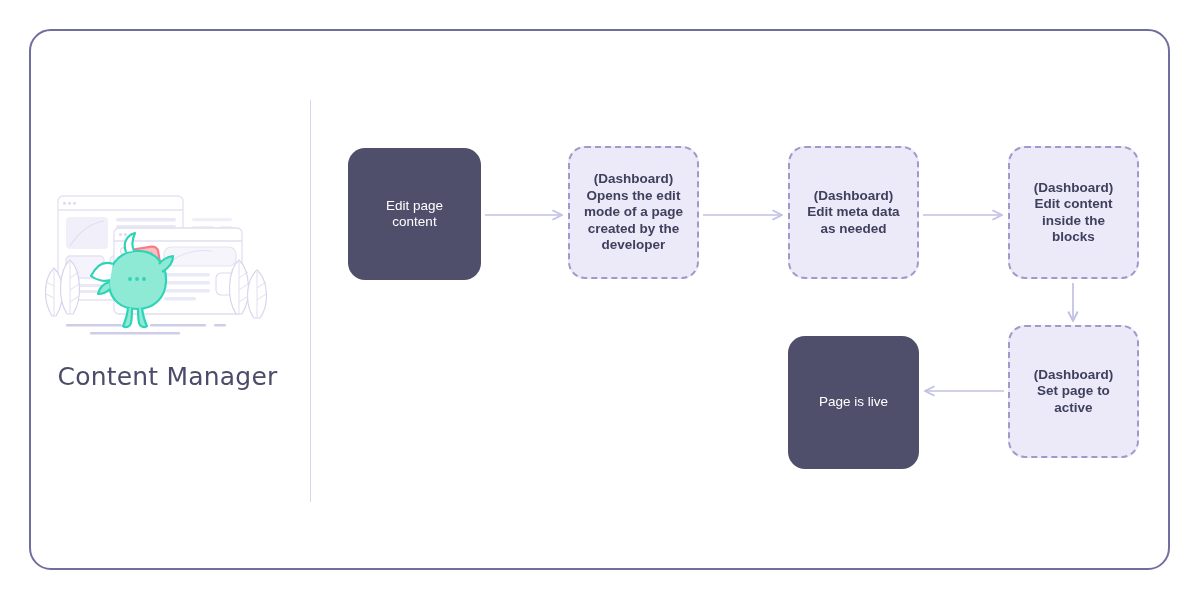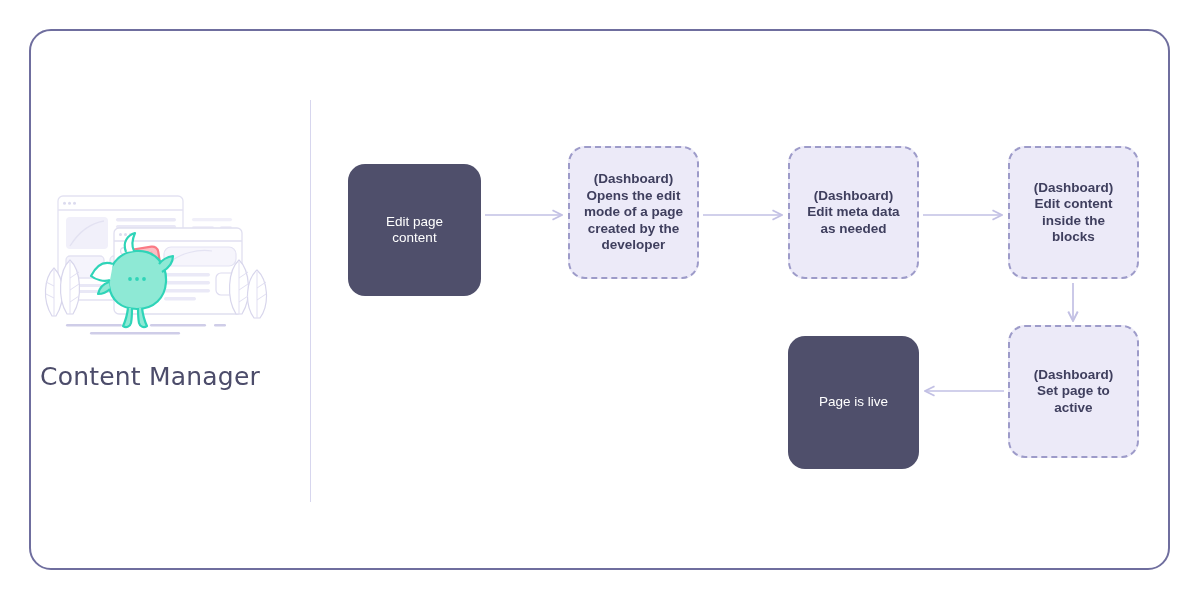--- a/index.html
+++ b/index.html
@@ -59,21 +59,21 @@
     left: 0;
     top: 0;
     width: 255px;
     height: 170px;
   }
   .panel-title {
     position: absolute;
     left: 0;
     top: 172px;
     width: 255px;
-    text-align: left;
+    text-align: center;
     font-size: 25px;
     letter-spacing: 0.2px;
     color: #4c4c6a;
     font-family: "DejaVu Sans", sans-serif;
     font-weight: 400;
     white-space: nowrap;
   }
 
   
   .node {
@@ -268,21 +268,21 @@
 
     <g stroke="#c2c0e4" stroke-width="1.7" fill="none">
       <line x1="485" y1="215" x2="562" y2="215" marker-end="url(#chev-r)"></line>
       <line x1="703" y1="215" x2="782" y2="215" marker-end="url(#chev-r)"></line>
       <line x1="923" y1="215" x2="1002" y2="215" marker-end="url(#chev-r)"></line>
       <line x1="1073" y1="283" x2="1073" y2="321" marker-end="url(#chev-d)"></line>
       <line x1="1004" y1="391" x2="925" y2="391" marker-end="url(#chev-l)"></line>
     </g>
   </svg>
 
-  <div class="node node-solid" style="left:348px; top:148px; width:133px; height:132px;margin-top:16px;">
+  <div class="node node-solid" style="left:348px; top:148px; width:133px; height:132px;">
     <span class="node-text">Edit page
 content</span>
   </div>
 
   <div class="node node-dashed" style="left:568px; top:146px; width:131px; height:133px;">
     <span class="node-text">(Dashboard)
 Opens the edit
 mode of a page
 created by the
 developer</span>

